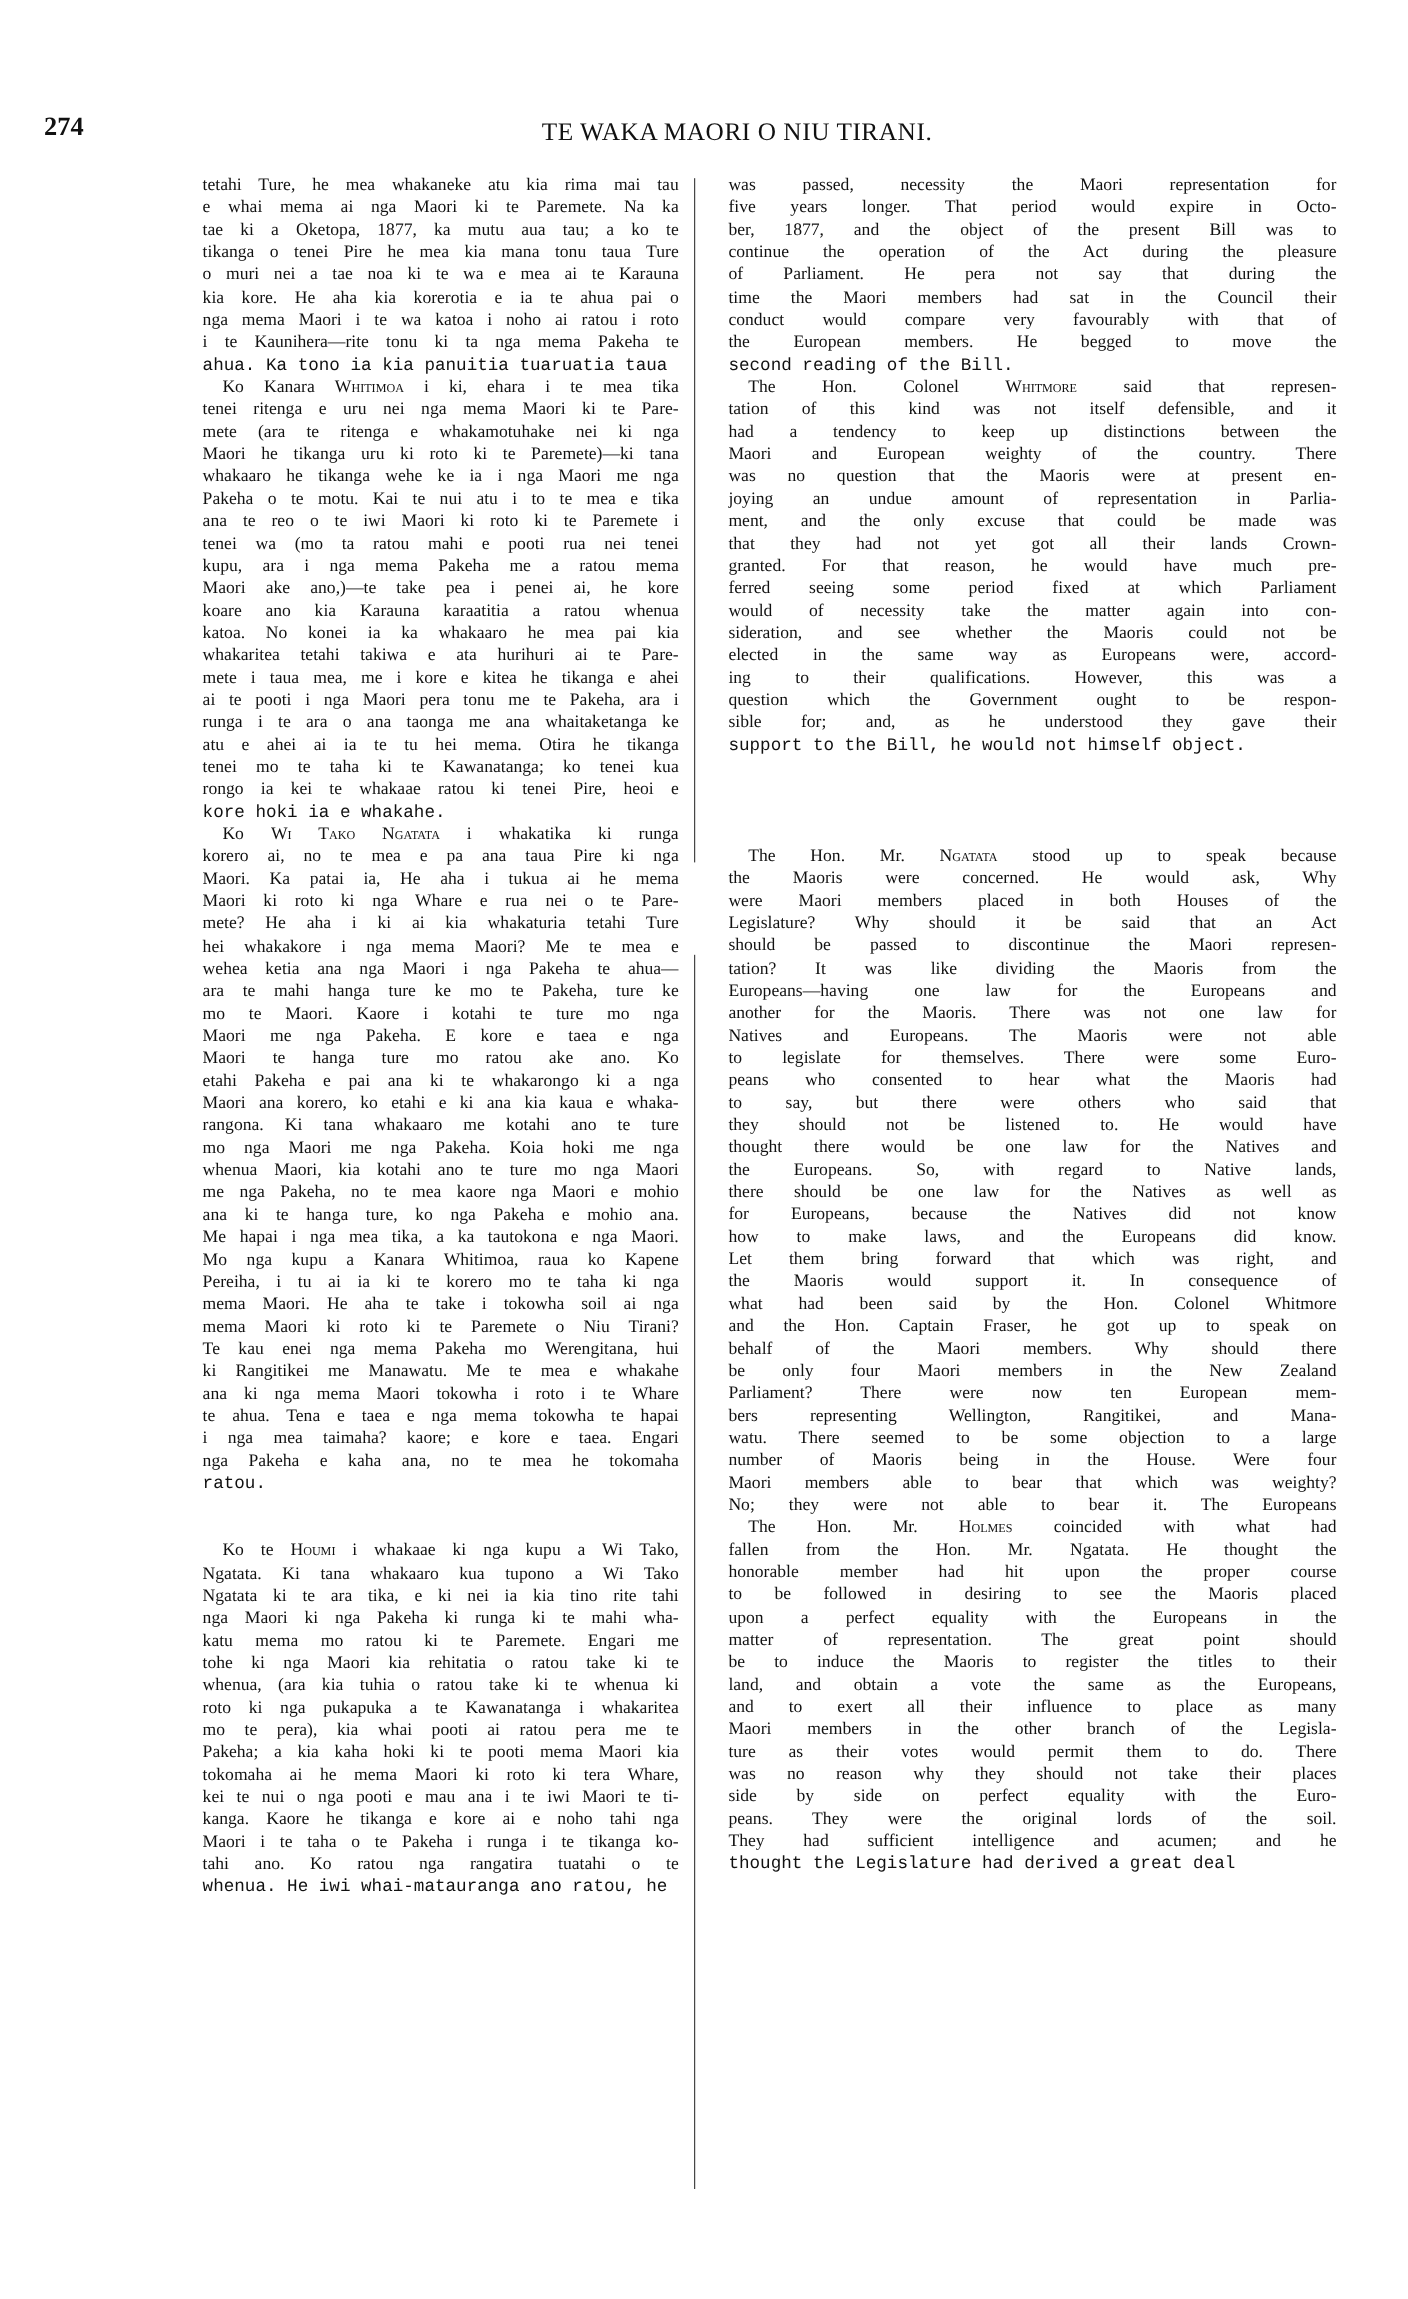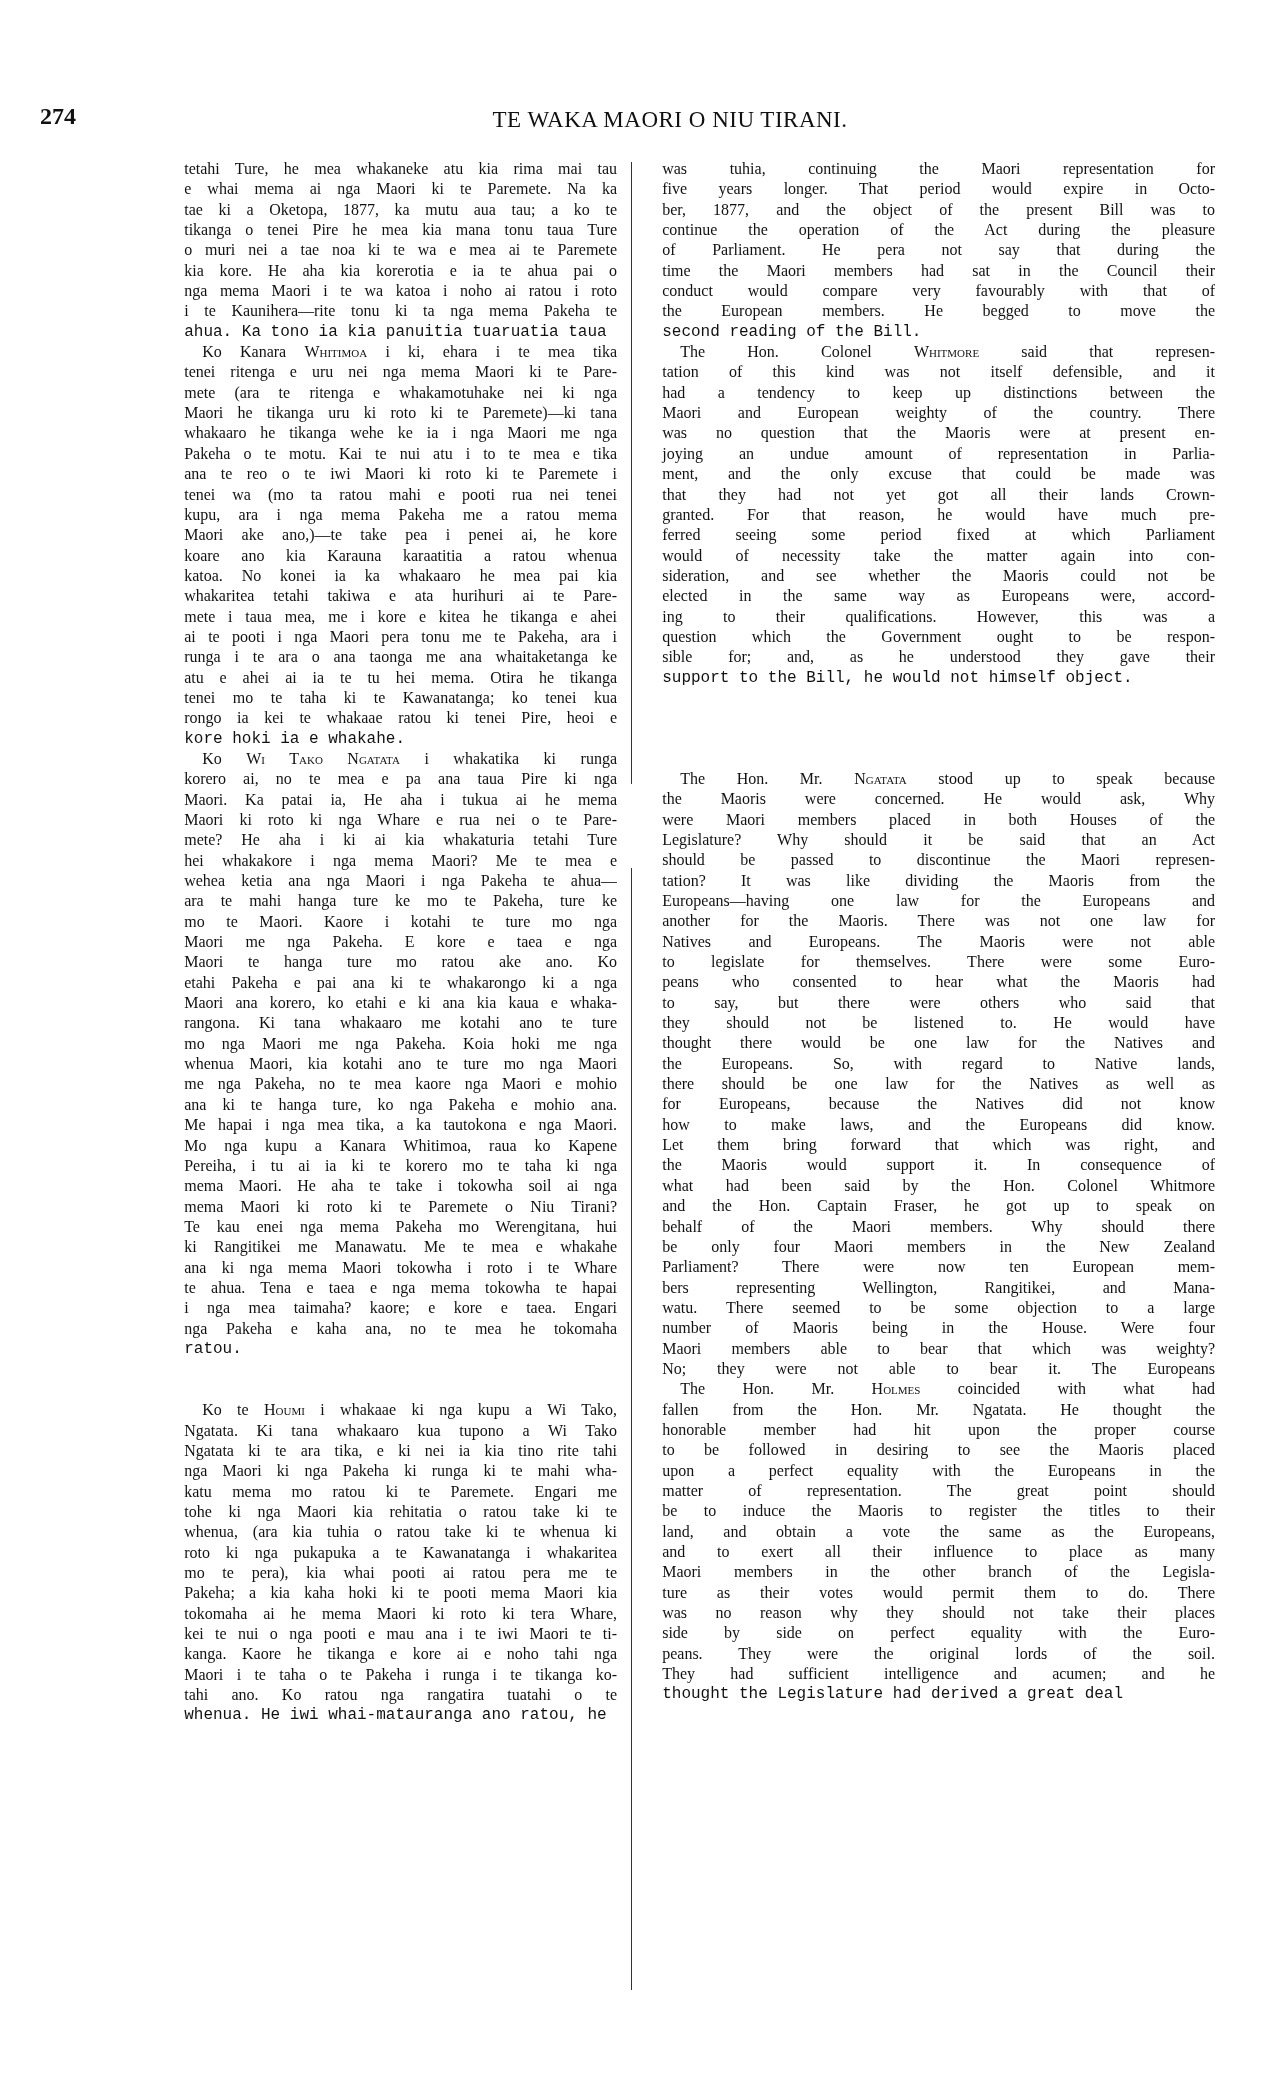--- a/index.html
+++ b/index.html
@@ -32,21 +32,21 @@
 
 <div class="divider divider-top"></div>
 <div class="divider divider-bottom"></div>
 
 <div class="col col-left" id="col-left">
     <div class="para">
       <span class="line">tetahi Ture, he mea whakaneke atu kia rima mai tau</span>
       <span class="line">e whai mema ai nga Maori ki te Paremete. Na ka</span>
       <span class="line">tae ki a Oketopa, 1877, ka mutu aua tau; a ko te</span>
       <span class="line">tikanga o tenei Pire he mea kia mana tonu taua Ture</span>
-      <span class="line">o muri nei a tae noa ki te wa e mea ai te Paremete</span>
+      <span class="line">o muri nei a tae noa ki te wa e mea ai te Karauna</span>
       <span class="line">kia kore. He aha kia korerotia e ia te ahua pai o</span>
       <span class="line">nga mema Maori i te wa katoa i noho ai ratou i roto</span>
       <span class="line">i te Kaunihera—rite tonu ki ta nga mema Pakeha te</span>
       <span class="line last">ahua. Ka tono ia kia panuitia tuaruatia taua Pire.</span>
     </div>
     <div class="para">
       <span class="line" style="padding-left: 18px;"><span>Ko Kanara </span><span class="sc">Whitimoa</span><span> i ki, ehara i te mea tika</span></span>
       <span class="line">tenei ritenga e uru nei nga mema Maori ki te Pare-</span>
       <span class="line">mete (ara te ritenga e whakamotuhake nei ki nga</span>
       <span class="line">Maori he tikanga uru ki roto ki te Paremete)—ki tana</span>
@@ -114,21 +114,21 @@
       <span class="line">tokomaha ai he mema Maori ki roto ki tera Whare,</span>
       <span class="line">kei te nui o nga pooti e mau ana i te iwi Maori te ti-</span>
       <span class="line">kanga. Kaore he tikanga e kore ai e noho tahi nga</span>
       <span class="line">Maori i te taha o te Pakeha i runga i te tikanga ko-</span>
       <span class="line">tahi ano. Ko ratou nga rangatira tuatahi o te</span>
       <span class="line last">whenua. He iwi whai-matauranga ano ratou, he iwi</span>
     </div>
   </div>
 <div class="col col-right" id="col-right">
     <div class="para">
-      <span class="line">was tuhia, continuing the Maori representation for</span>
+      <span class="line">was passed, necessity the Maori representation for</span>
       <span class="line">five years longer. That period would expire in Octo-</span>
       <span class="line">ber, 1877, and the object of the present Bill was to</span>
       <span class="line">continue the operation of the Act during the pleasure</span>
       <span class="line">of Parliament. He pera not say that during the</span>
       <span class="line">time the Maori members had sat in the Council their</span>
       <span class="line">conduct would compare very favourably with that of</span>
       <span class="line">the European members. He begged to move the</span>
       <span class="line last">second reading of the Bill.</span>
     </div>
     <div class="para">

